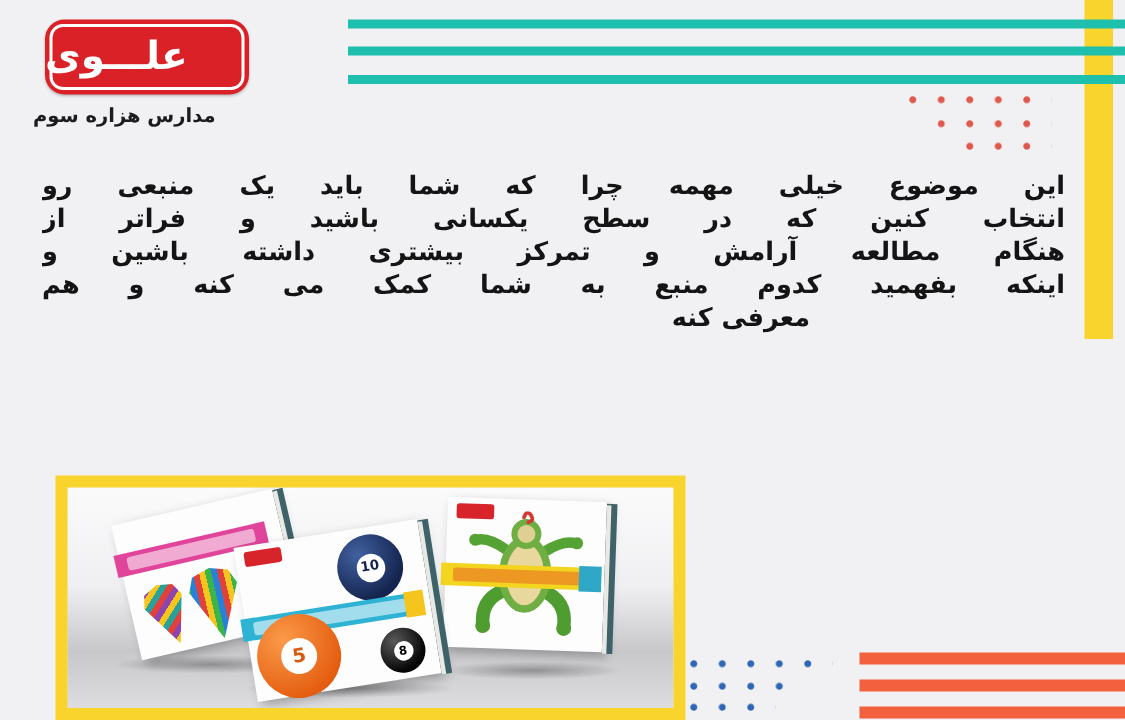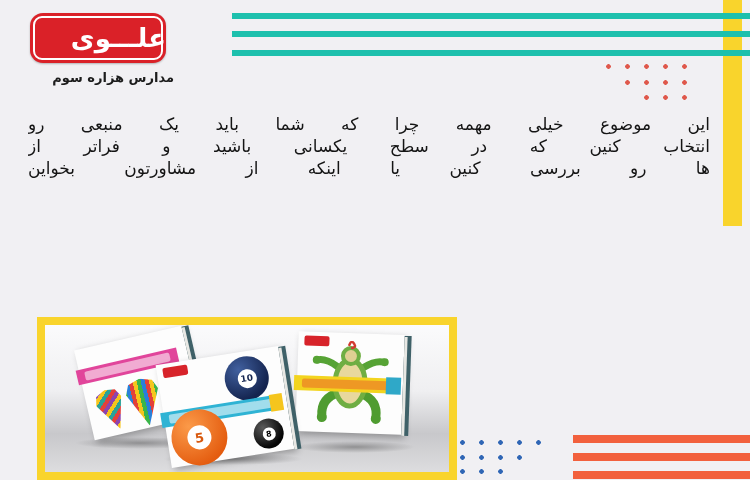--- a/index.html
+++ b/index.html
@@ -8,41 +8,41 @@
     background:#f1f0f3;
     font-family:"DejaVu Sans",sans-serif;
   }
   
   .teal-line{position:absolute;left:232px;right:0;height:6px;background:#1ec0ad;z-index:3;}
   .teal-1{top:13px;} .teal-2{top:31px;} .teal-3{top:50px;}
   .yellow-bar-top{position:absolute;left:723px;top:0;width:19px;height:226px;background:#f9d42c;z-index:2;}
 
   
   .logo-box{position:absolute;left:30px;top:13px;width:136px;height:50px;background:#da2128;
-    border-radius:13px;display:flex;align-items:center;justify-content:flex-end;z-index:4;
+    border-radius:13px;display:flex;align-items:center;justify-content:flex-start;z-index:4;
     box-shadow:0 1px 2px rgba(0,0,0,.25);}
   .logo-inner{position:absolute;inset:3px;border:2px solid #fff;border-radius:9px;pointer-events:none;}
   .logo-text{color:#fff;font-size:26px;font-weight:bold;direction:rtl;line-height:1;}
-  .logo-tagline{position:absolute;left:22px;top:70px;width:152px;text-align:right;
+  .logo-tagline{position:absolute;left:22px;top:70px;width:152px;text-align:left;
     font-size:13px;font-weight:bold;color:#1c1c1c;direction:rtl;}
 
   
   .title{position:absolute;top:70px;right:185px;color:#f15b3e;font-size:21px;font-weight:bold;
     direction:rtl;white-space:nowrap;z-index:2;}
 
   
   .dotrow{position:absolute;height:5px;background-repeat:repeat-x;background-size:19px 5px;}
   .dot-red{background-image:radial-gradient(circle 2px at 2.5px 2.5px,#df584c 2px,transparent 2.6px);}
   .dot-blue{background-image:radial-gradient(circle 2px at 2.5px 2.5px,#2f66b5 2px,transparent 2.6px);}
   .r1{top:64px;right:49px;width:95px;} .r2{top:80px;right:49px;width:76px;} .r3{top:95px;right:49px;width:57px;}
   .b1{top:440px;left:460px;width:95px;} .b2{top:455px;left:460px;width:76px;} .b3{top:469px;left:460px;width:57px;}
 
   
   .body-text{position:absolute;left:28px;top:113px;width:682px;direction:rtl;
-    font-weight:normal;color:#141414;font-size:17px;z-index:2;}
+    font-weight:bold;color:#141414;font-size:17px;z-index:2;}
   .body-line{height:22px;line-height:22px;text-align:justify;text-align-last:justify;overflow:hidden;}
   .body-last{height:22px;line-height:22px;text-align:right;padding-right:170px;}
 
   
   .image-frame{position:absolute;left:37px;top:317px;width:420px;height:163px;box-sizing:border-box;
     border:8px solid #f9d42c;z-index:1;
     background:linear-gradient(180deg,#fbfbfc 0%,#efeff1 45%,#c8c8cb 74%,#dddddf 100%);overflow:hidden;}
   .scene{position:relative;width:100%;height:100%;}
   .shadow{position:absolute;height:12px;border-radius:50%;
     background:radial-gradient(closest-side,rgba(0,0,0,.30),rgba(0,0,0,0));}
@@ -111,22 +111,24 @@
   <div>
     <div class="dotrow dot-red r1"></div>
     <div class="dotrow dot-red r2"></div>
     <div class="dotrow dot-red r3"></div>
   </div>
 
   <div class="body-text">
     <div>
         <div class="body-line">این موضوع خیلی مهمه چرا که شما باید یک منبعی رو</div>
         <div class="body-line">انتخاب کنین که در سطح یکسانی باشید و فراتر از</div>
-        <div class="body-line">ها رو بررسی کنین یا اینکه از مشاورتون بخواین</div>
-      </div>
+        <div class="body-line">هنگام مطالعه آرامش و تمرکز بیشتری داشته باشین و</div>
+        <div class="body-line">اینکه بفهمید کدوم منبع به شما کمک می کنه و هم</div>
+      </div>
+    <div class="body-last">معرفی کنه</div>
   </div>
 
   <div class="image-frame">
     <div class="scene">
       <div class="shadow sh1"></div>
       <div class="shadow sh2"></div>
       <div class="shadow sh3"></div>
 
       <div class="book book-tops">
         <span class="spine"></span>

